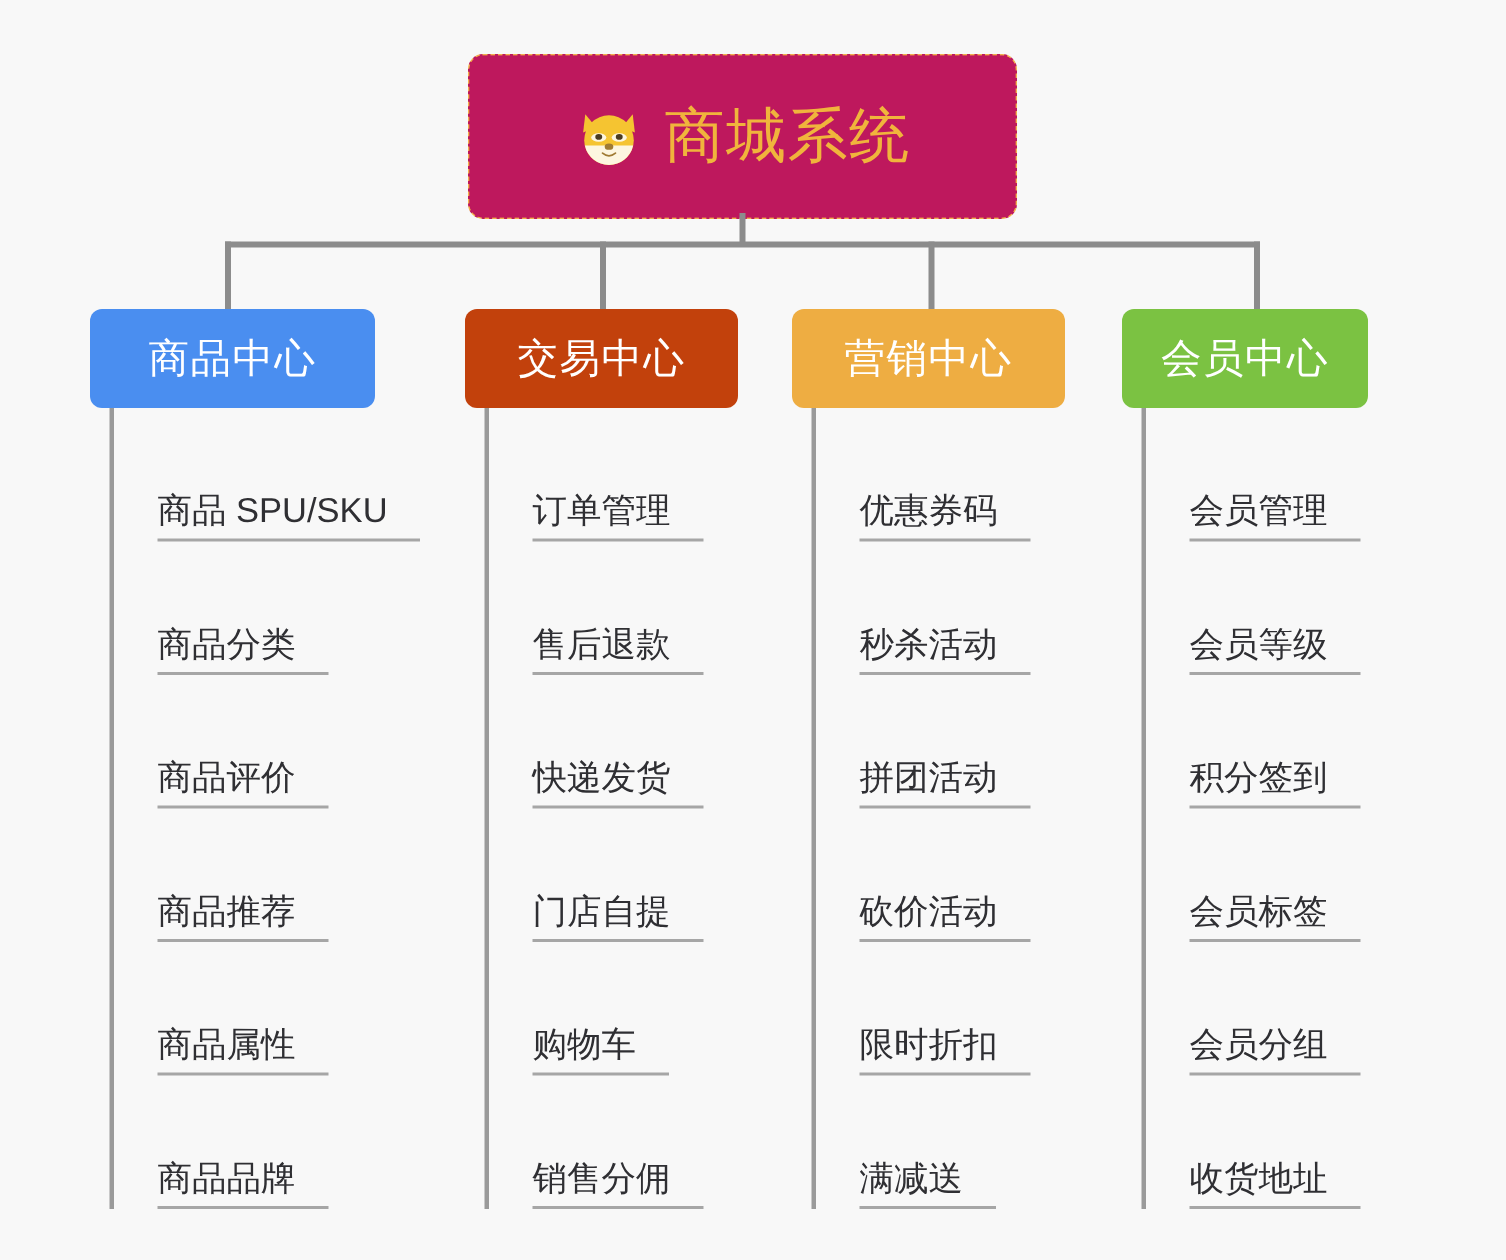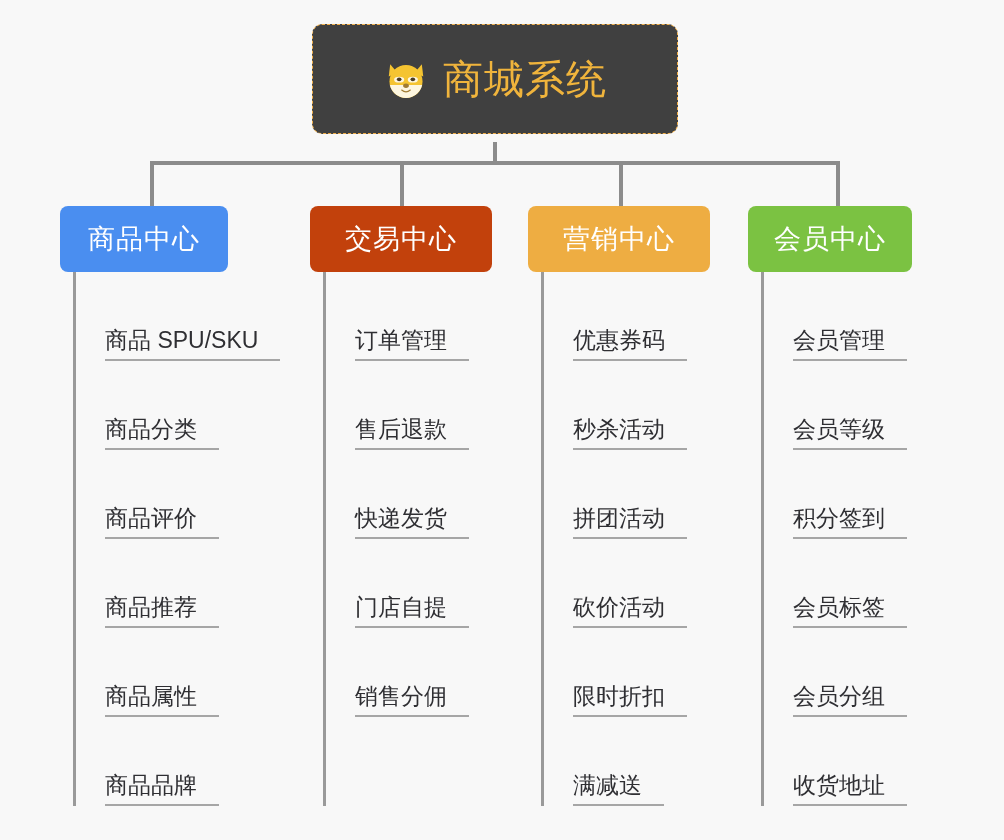--- a/index.html
+++ b/index.html
@@ -22,24 +22,24 @@
     position: absolute;
     inset: 0;
     width: 1004px;
     height: 840px;
   }
 
   
   .root-node {
     position: absolute;
     left: 312px;
-    top: 24px;
+    top: 36px;
     width: 366px;
     height: 110px;
-    background: #404040;
+    background: #be185d;
     border: 1px dashed #f2b04a;
     border-radius: 10px;
     display: flex;
     align-items: center;
     justify-content: center;
     gap: 14px;
   }
 
   .root-emoji {
     width: 46px;
@@ -157,21 +157,21 @@
     <span class="root-title" style="color: rgb(240, 180, 60);">商城系统</span>
   </div>
 
   <div class="conn conn-stem" style="background: rgb(140, 140, 140);"></div>
   <div class="conn conn-bus" style="background: rgb(140, 140, 140);"></div>
   <div class="conn conn-drop" style="left: 150px; background: rgb(140, 140, 140);"></div>
   <div class="conn conn-drop" style="left: 400px; background: rgb(140, 140, 140);"></div>
   <div class="conn conn-drop" style="left: 619px; background: rgb(140, 140, 140);"></div>
   <div class="conn conn-drop" style="left: 836px; background: rgb(140, 140, 140);"></div>
 
-  <div class="col-header" style="left: 60px; width: 168px; background: rgb(74, 142, 240);">
+  <div class="col-header" style="left: 60px; width: 190px; background: rgb(74, 142, 240);">
     <span>商品中心</span>
   </div>
   <div class="col-items" style="left:73px; width:230px;">
     <div class="spine" style="height: 534px; background: rgb(154, 154, 154);"></div>
     <div class="item">
         <span class="item-inner">
           <span class="item-label">商品 SPU/SKU</span>
         </span>
       </div>
     <div class="item">
@@ -221,20 +221,25 @@
           <span class="item-label">快递发货</span>
         </span>
       </div>
     <div class="item">
         <span class="item-inner">
           <span class="item-label">门店自提</span>
         </span>
       </div>
     <div class="item">
         <span class="item-inner">
+          <span class="item-label">购物车</span>
+        </span>
+      </div>
+    <div class="item">
+        <span class="item-inner">
           <span class="item-label">销售分佣</span>
         </span>
       </div>
   </div>
 
   <div class="col-header" style="left: 528px; width: 182px; background: rgb(238, 173, 66);">
     <span>营销中心</span>
   </div>
   <div class="col-items" style="left:541px; width:265px;">
     <div class="spine" style="height: 534px; background: rgb(154, 154, 154);"></div>

